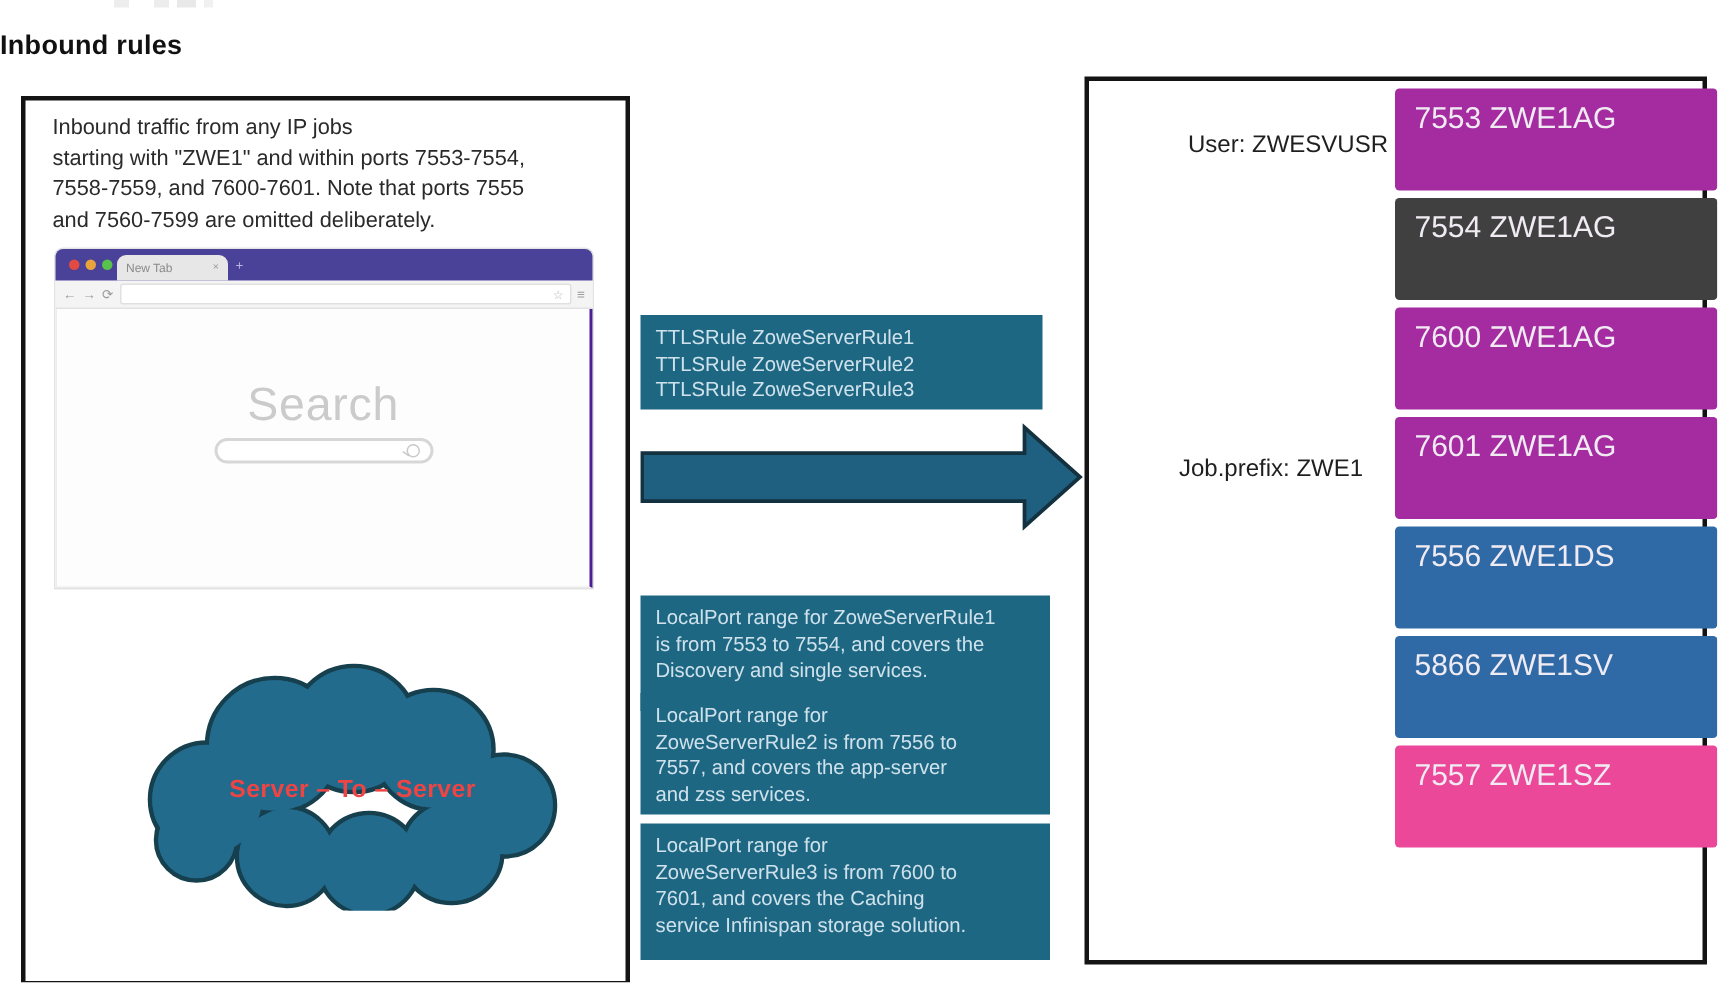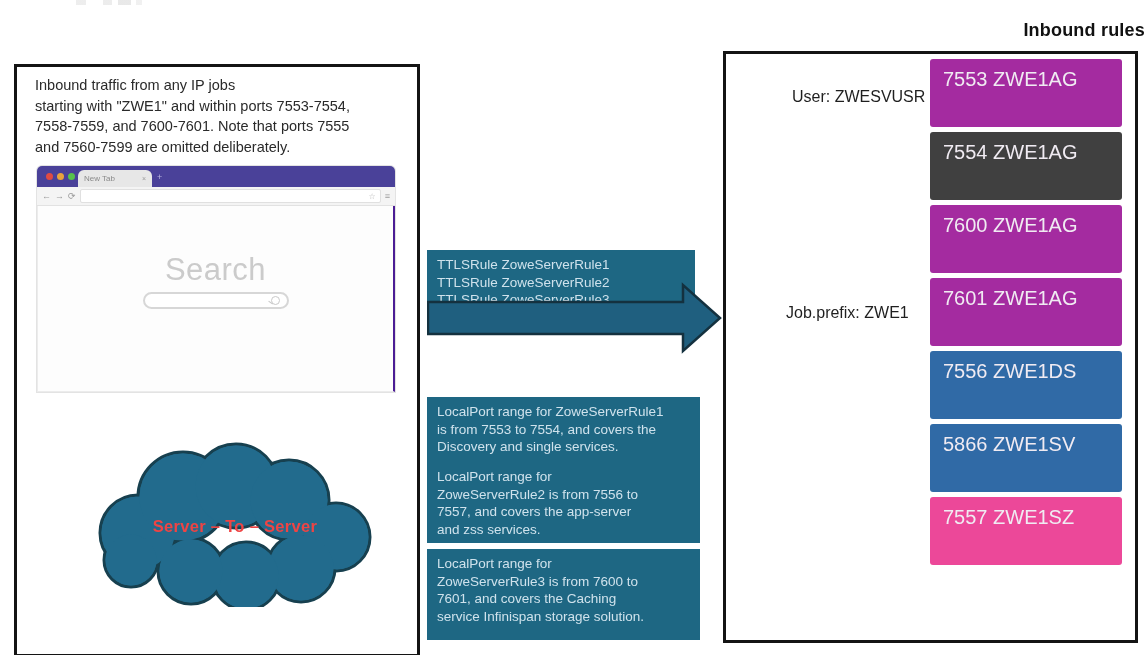--- a/index.html
+++ b/index.html
@@ -5,21 +5,21 @@
   html,body{margin:0;padding:0;background:#fff;}
   body{font-family:"Liberation Sans","DejaVu Sans",sans-serif;}
   .stage{position:relative;width:1145px;height:655px;background:#fff;overflow:hidden;}
   .pre{white-space:pre-line;}
 
   
   .artifact{position:absolute;left:76px;top:0;width:70px;height:5px;
     background:linear-gradient(90deg,#e9e9e9 0 14%,transparent 14% 38%,#e8e8e8 38% 52%,transparent 52% 60%,#e3e3e3 60% 78%,transparent 78% 86%,#ededed 86% 94%,transparent 94%);
     opacity:.8;}
 
-  .diagram-title{position:absolute;left:0;top:20px;width:1145px;text-align:right;
+  .diagram-title{position:absolute;left:0;top:20px;width:1145px;text-align:left;
     font-size:18px;font-weight:700;color:#111;letter-spacing:.2px;}
 
   
   .panel{position:absolute;background:#fff;border:3px solid #141414;box-sizing:border-box;}
   .panel-left{left:14px;top:64px;width:406px;height:593px;}
   .panel-right{left:723px;top:51px;width:415px;height:592px;}
 
   .desc-text{position:absolute;left:18px;top:8px;width:372px;font-size:14.5px;
     line-height:20.5px;color:#2a2a2a;}
 
@@ -54,31 +54,31 @@
     background:#c9c9c9;transform:rotate(35deg);}
 
   
   .cloud-wrap{position:absolute;left:66px;top:372px;width:304px;height:168px;}
   .cloud-label{position:absolute;left:0;top:78px;width:100%;text-align:center;
     color:#ef4444;font-weight:700;font-size:16.5px;letter-spacing:.3px;}
 
   
   .teal{background:#1e6783;color:#cfe2ec;position:absolute;box-sizing:border-box;
     font-size:13.5px;line-height:17.5px;padding:6px 10px;}
-  .ttls-box{left:427px;top:210px;width:268px;height:63px;margin-top:40px;}
+  .ttls-box{left:427px;top:210px;width:268px;height:63px;}
   .note-1{left:427px;top:373px;width:273px;height:77px;margin-top:24px;}
   .note-2{left:427px;top:462px;width:273px;height:81px;}
   .note-3{left:427px;top:549px;width:273px;height:91px;}
   .arrow-svg{position:absolute;left:427px;top:282px;width:296px;height:72px;}
 
   
   .rp-label{position:absolute;font-size:16px;color:#1f1f1f;margin-left:48px;}
   .rp-user{left:18px;top:34px;}
   .rp-job{left:12px;top:250px;}
-  .port-box{position:absolute;left:204px;width:192px;height:68px;border-radius:3px;
+  .port-box{position:absolute;left:204px;width:215px;height:68px;border-radius:3px;
     box-sizing:border-box;padding:9px 16px 0 13px;font-size:20px;color:#f0ebf2;}
 </style>
 </head>
 <body>
 
 <div class="stage">
 
   <div class="artifact"></div>
 
   <div class="diagram-title">Inbound rules</div>

